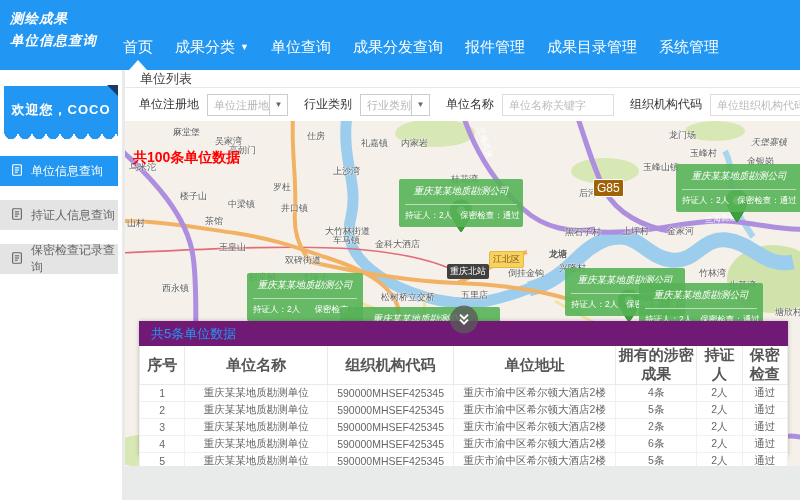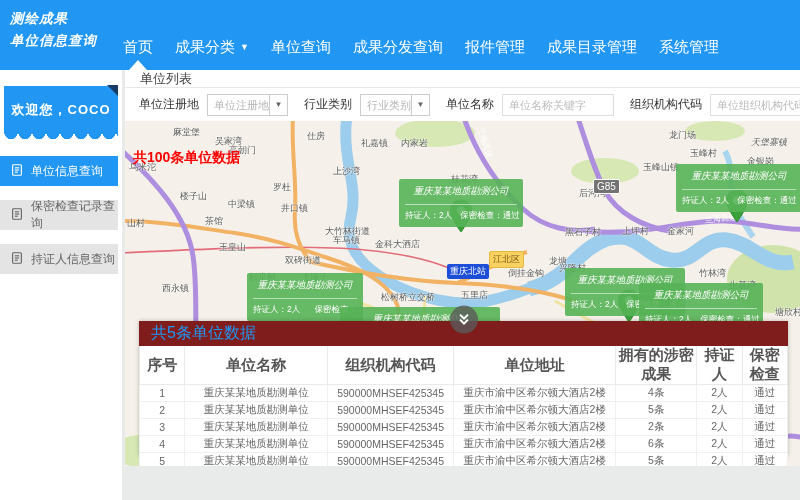--- a/index.html
+++ b/index.html
@@ -42,36 +42,36 @@
   .f-input { height:22px; border:1px solid #ddd; font-size:11px; padding:0 6px; color:#333; width:112px; font-family:inherit; }
   .f-input::placeholder { color:#bbb; }
   .f-input.wide { width:128px; }
   .f-gap { width:12px; }
 
   
   .map { position:relative; height:345px; background:#f5f1ea; overflow:hidden; }
   .map svg.roads { position:absolute; left:0; top:0; }
   .map-label { position:absolute; font-size:9px; color:#5b5b5b; white-space:nowrap; text-shadow:0 0 2px #fff,0 0 2px #fff; z-index:2; }
   .badge { position:absolute; font-size:9px; padding:1px 3px; border-radius:2px; white-space:nowrap; z-index:3; }
-  .badge.red { background:#1d4ed8; color:#fff; }
+  .badge.red { background:#404040; color:#fff; }
   .badge.yellow { background:#f8d160; color:#7a5a12; border:1px solid #e4b93e; }
-  .badge.green { background:#737373; color:#fff; border:1px solid #fff; font-size:10px; }
+  .badge.green { background:#a16207; color:#fff; border:1px solid #fff; font-size:12px; }
   .road-label { position:absolute; font-size:8px; color:#fff; z-index:2; white-space:nowrap; }
   .count-red { position:absolute; left:8px; top:28px; color:#ff0000; font-size:14px; font-weight:bold; z-index:6; }
   .marker-card { position:absolute; background:rgba(86,178,86,.9); color:#fff; border-radius:2px; z-index:5;
      overflow:hidden; padding:6px 6px 5px 6px; cursor:pointer; }
   .marker-card .mc-title { font-size:9.5px; text-align:center; white-space:nowrap;font-style:italic; }
   .marker-card .mc-div { height:1px; background:rgba(255,255,255,.55); margin:6px 0 5px 0; }
   .marker-card .mc-row { display:flex; justify-content:space-between; font-size:8.5px; white-space:nowrap; gap:8px; }
   .pin { position:absolute; z-index:4; }
 
   
   .bpanel { position:absolute; left:14px; right:12px; top:200px; height:135px; z-index:8; box-shadow:0 0 4px rgba(0,0,0,.25); }
-  .bpanel-head { height:25px; background:#7f1d1d; display:flex; align-items:center; padding-left:12px;
-     color:#2196f3; font-size:16px; }
+  .bpanel-head { height:25px; background:#701a75; display:flex; align-items:center; padding-left:12px;
+     color:#2196f3; font-size:13px; }
   .collapse-btn { position:absolute; left:50%; top:0; transform:translate(-50%,-55%); width:28px; height:28px;
      border-radius:50%; background:rgba(90,90,90,.8); display:flex; align-items:center; justify-content:center; cursor:pointer; z-index:9; }
   .utable { width:100%; border-collapse:collapse; background:#fff; table-layout:fixed; }
   .utable th { font-weight:bold; color:#555; font-size:15px; height:24px; border:1px solid #eaeaea; border-top:none; }
   .utable td { color:#666; font-size:10.5px; height:17px; text-align:center; border:1px solid #f0f0f0;
      white-space:nowrap; overflow:hidden; }
 </style>
 </head>
 <body>
 
@@ -122,30 +122,30 @@
           </svg></span>
         <span>单位信息查询</span>
       </div>
       <div class="side-item">
         <span><svg viewBox="0 0 16 16" fill="none" stroke="currentColor" stroke-width="1.3" width="14" height="14">
             <rect x="3" y="2" width="10" height="12" rx="1"></rect>
             <line x1="5.5" y1="5.5" x2="10.5" y2="5.5"></line>
             <line x1="5.5" y1="8" x2="10.5" y2="8"></line>
             <line x1="5.5" y1="10.5" x2="9" y2="10.5"></line>
           </svg></span>
-        <span>保密检查记录查询</span>
+        <span>持证人信息查询</span>
       </div>
       <div class="side-item">
         <span><svg viewBox="0 0 16 16" fill="none" stroke="currentColor" stroke-width="1.3" width="14" height="14">
             <rect x="3" y="2" width="10" height="12" rx="1"></rect>
             <line x1="5.5" y1="5.5" x2="10.5" y2="5.5"></line>
             <line x1="5.5" y1="8" x2="10.5" y2="8"></line>
             <line x1="5.5" y1="10.5" x2="9" y2="10.5"></line>
           </svg></span>
-        <span>持证人信息查询</span>
+        <span>保密检查记录查询</span>
       </div>
     </div>
 </div>
 
 <div class="main">
   <div class="titlebar">
     <span>单位列表</span>
   </div>
 
   <div class="filterbar">
@@ -234,21 +234,21 @@
         <span class="map-label" style="left: 250px; top: 117px;">金科大酒店</span>
         <span class="map-label" style="left: 94px; top: 120px;">玉皇山</span>
         <span class="map-label" style="left: 160px; top: 133px;">双碑街道</span>
         <span class="map-label" style="left: 176px; top: 150px;">飞漫子</span>
         <span class="map-label" style="left: 37px; top: 161px;">西永镇</span>
         <span class="map-label" style="left: 124px; top: 150px;">杉堂树</span>
         <span class="map-label" style="left: 256px; top: 170px;">松树桥立交桥</span>
         <span class="map-label" style="left: 336px; top: 168px;">五里店</span>
         <span class="map-label" style="left: 383px; top: 146px;">倒挂金钩</span>
         <span class="map-label" style="left: 440px; top: 105px;">黑石子村</span>
-        <span class="map-label" style="left: 424px; top: 134px;">龙塘</span>
+        <span class="map-label" style="left: 424px; top: 127px; font-weight: bold;">龙塘</span>
         <span class="map-label" style="left: 434px; top: 141px;">兴隆村</span>
         <span class="map-label" style="left: 544px; top: 8px;">龙门场</span>
         <span class="map-label" style="left: 565px; top: 26px;">玉峰村</span>
         <span class="map-label" style="left: 518px; top: 40px;">玉峰山镇</span>
         <span class="map-label" style="left: 622px; top: 34px;">金银岗</span>
         <span class="map-label" style="left: 626px; top: 15px; font-style: italic;">天堡寨镇</span>
         <span class="map-label" style="left: 542px; top: 104px;">金家河</span>
         <span class="map-label" style="left: 497px; top: 104px;">上坪村</span>
         <span class="map-label" style="left: 454px; top: 66px;">后河沟</span>
         <span class="map-label" style="left: 574px; top: 146px;">竹林湾</span>

